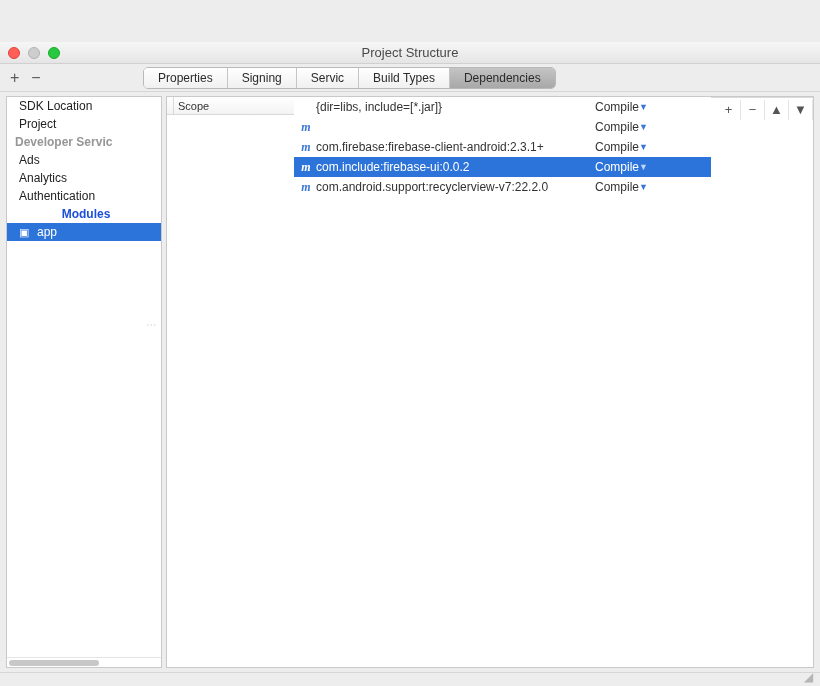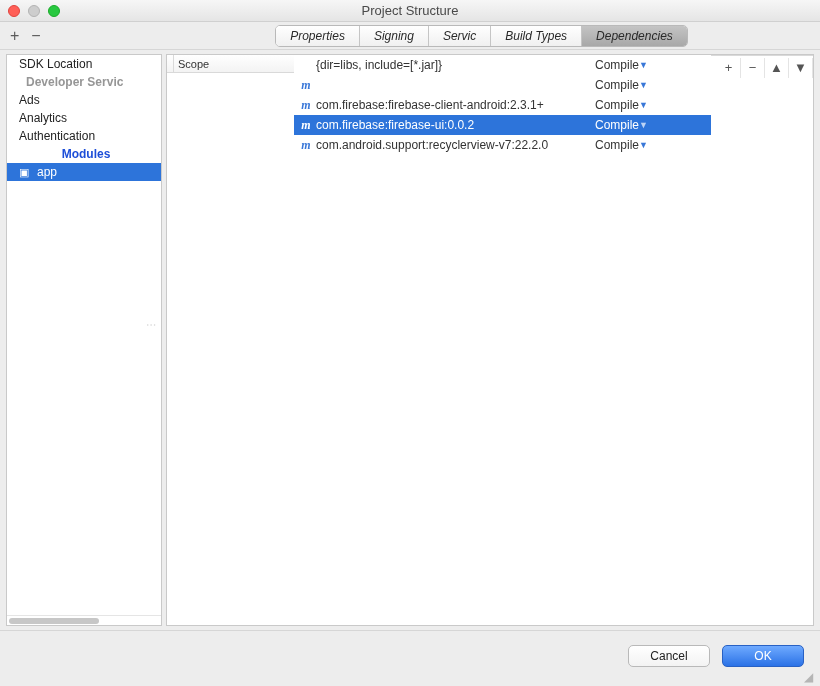--- a/index.html
+++ b/index.html
@@ -13,20 +13,21 @@
       color: #333;
     }
     .titlebar {
       height: 22px;
       background: linear-gradient(to bottom, #f6f6f6, #e5e5e5);
       border-bottom: 1px solid #d0d0d0;
       display: flex;
       align-items: center;
       padding: 0 8px;
       position: relative;
+      margin-top: 42px;
     }
     .traffic-lights {
       display: flex;
       gap: 8px;
       position: absolute;
       left: 8px;
     }
     .traffic-light {
       width: 12px; height: 12px; border-radius: 50%;
     }
@@ -54,22 +55,21 @@
       gap: 12px;
     }
     .tb-icon {
       font-size: 16px;
       color: #5b5b5b;
       cursor: default;
     }
     .tabs-wrap {
       flex: 1;
       display: flex;
-      justify-content: center;
-      font-style: italic;
+      justify-content: flex-start;
     }
     .tabstrip {
       display: flex;
       border: 1px solid #b9b9b9;
       border-radius: 5px;
       overflow: hidden;
       height: 22px;
       background: #fff;
     }
     .tabstrip .tab {
@@ -105,21 +105,20 @@
       font-size: 12px;
       color: #222;
       white-space: nowrap;
       cursor: default;
       overflow: hidden;
     }
     .sidebar-item.group {
       color: #969696;
       font-weight: bold;
       padding-left: 8px;
-      margin-left: 11px;
     }
     .sidebar-item.group-center {
       color: #1d4ed8;
       font-weight: bold;
       text-align: center;
     }
     .sidebar-item.selected {
       background: #2d74da;
       color: #fff;
       display: flex;
@@ -307,20 +306,21 @@
         <div class="tab">Servic</div>
         <div class="tab">Build Types</div>
         <div class="tab active">Dependencies</div>
       </div>
   </div>
 </div>
 
 <div class="main-area">
   <div class="sidebar" id="sidebar">
     <div class="sidebar-item">SDK Location</div>
+      <div class="sidebar-item">Project</div>
       <div class="sidebar-item group">Developer Servic</div>
       <div class="sidebar-item">Ads</div>
       <div class="sidebar-item">Analytics</div>
       <div class="sidebar-item">Authentication</div>
       <div class="sidebar-item group-center">Modules</div>
       <div class="sidebar-item selected">
         <span class="folder-icon">▣</span>
         <span>app</span>
       </div>
       <div class="sidebar-scroll-track">
@@ -360,21 +360,21 @@
               <span>com.firebase:firebase-client-android:2.3.1+</span>
             </div>
             <div class="scope-cell">
               <span>Compile</span>
               <span class="chev">▼</span>
             </div>
           </div>
           <div class="dep-row selected">
             <div class="dep-cell">
               <span class="m-icon">m</span>
-              <span>com.firebase:firebase-ui:0.0.2</span>
+              <span>com.include:firebase-ui:0.0.2</span>
             </div>
             <div class="scope-cell">
               <span>Compile</span>
               <span class="chev">▼</span>
             </div>
           </div>
           <div class="dep-row">
             <div class="dep-cell">
               <span class="m-icon">m</span>
               <span>com.android.support:recyclerview-v7:22.2.0</span>

